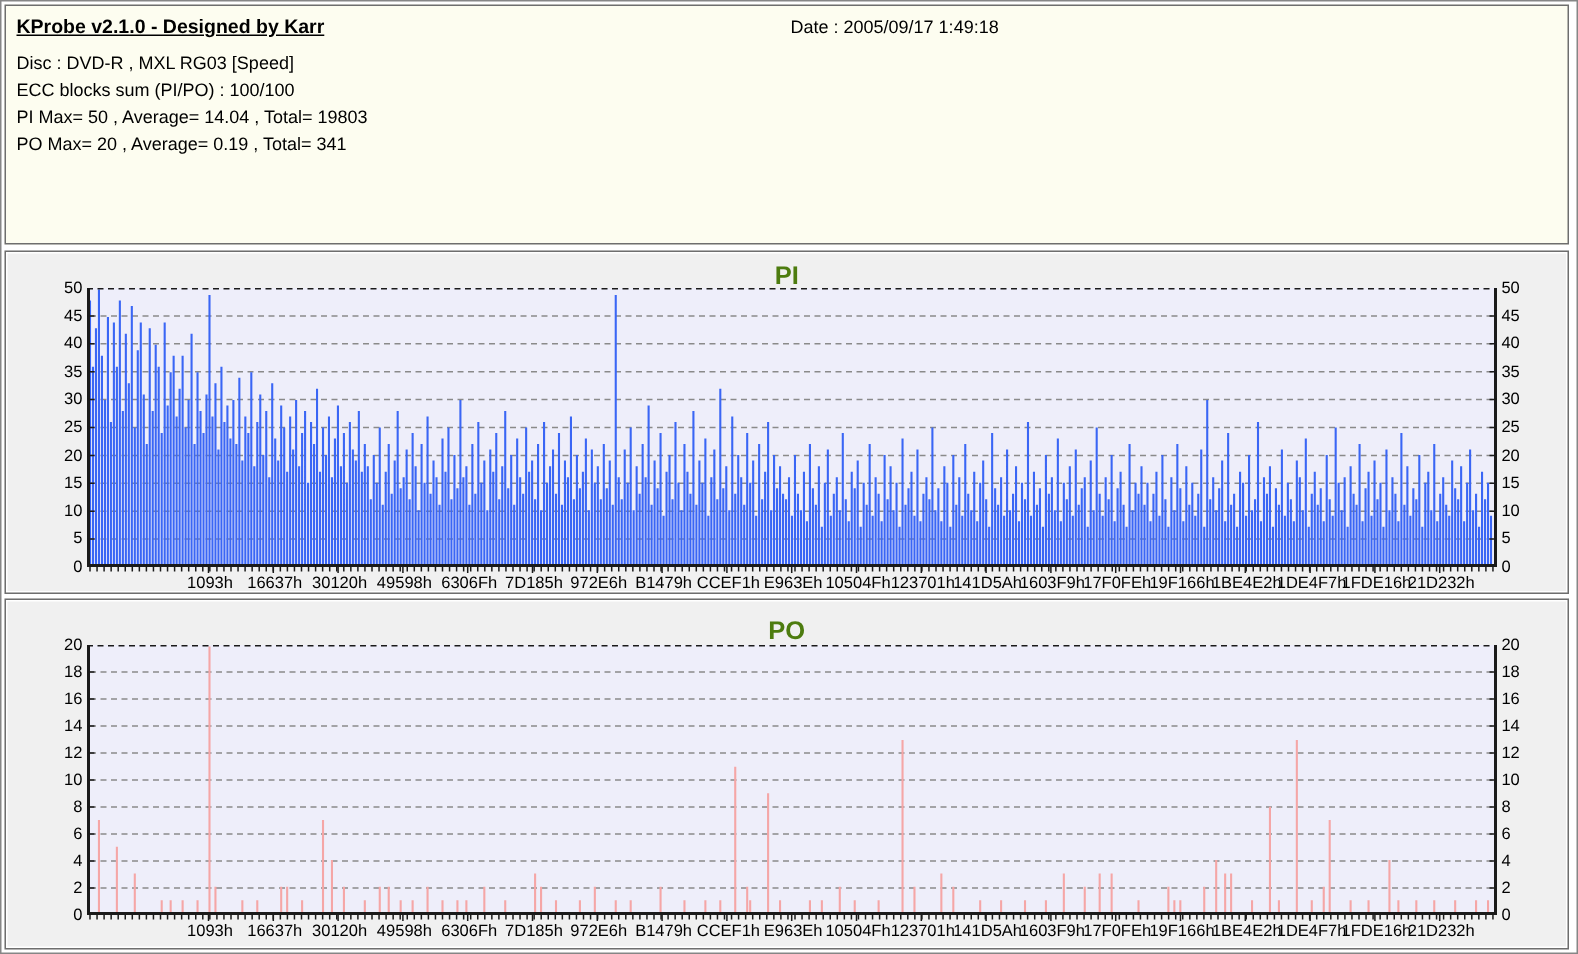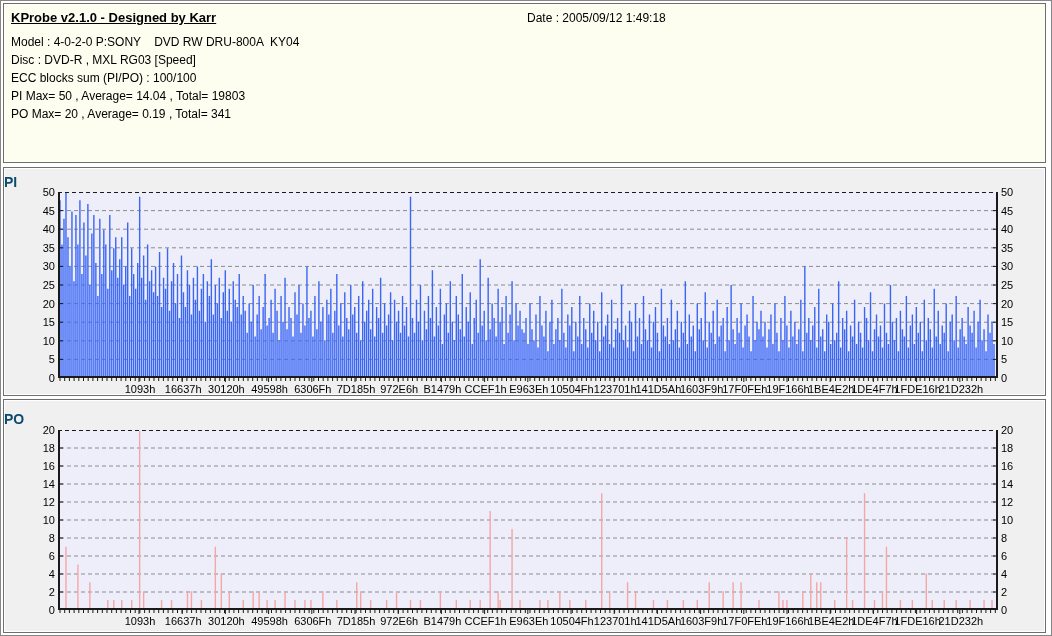--- a/index.html
+++ b/index.html
@@ -7,21 +7,21 @@
   .window{position:relative;width:1050px;height:634px;border:1px solid #868686;background:#ffffff;overflow:hidden;}
   .panel{position:absolute;left:2px;width:1043px;border:1px solid #6e6e6e;box-sizing:border-box;}
   .info-panel{top:2px;height:160px;background:#fdfdf0;}
   .app-title{position:absolute;left:7px;top:6px;font-size:13px;font-weight:bold;text-decoration:underline;white-space:pre;}
   .scan-date{position:absolute;left:523px;top:7px;font-size:12px;white-space:pre;}
   .info-lines{position:absolute;left:7px;top:29px;}
   .info-line{font-size:12px;line-height:18px;white-space:pre;}
   .chart-panel{background:#f0f0f0;box-shadow:inset 0 0 0 1px #ffffff;}
   .pi-panel{top:166px;height:229px;}
   .po-panel{top:398px;height:234px;}
-  .chart-title{color:#0c4a6e;font-weight:bold;font-size:14px;}
+  .chart-title{text-align:center;color:#4d7c0f;font-weight:bold;font-size:17px;}
   .t-pi{padding-top:6px;height:18px;}
   .t-po{padding-top:11px;height:19px;}
   .chart-body{display:flex;align-items:flex-start;}
   .ylabels{position:relative;font-size:11px;}
   .ylabels.left{width:55px;}
   .ylabels.right{width:48px;}
   .ylabels span{position:absolute;line-height:12px;}
   .ylabels.left span{right:3px;}
   .ylabels.right span{left:3px;}
   .plot-wrap{width:940px;position:relative;}
@@ -29,23 +29,22 @@
   .xlabels{margin-left:55px;width:940px;position:relative;height:14px;font-size:11px;}
   .xlabels span{position:absolute;top:0;transform:translateX(-50%);white-space:nowrap;}
 </style>
 </head>
 <body>
 
 <div class="window">
 
   <div class="panel info-panel">
     <div class="app-title">KProbe v2.1.0 - Designed by Karr</div>
-    <div class="scan-date">Date : 2005/09/12 1:49:18</div>
+    <div class="scan-date">Date : 2005/09/17 1:49:18</div>
     <div class="info-lines">
-        <div class="info-line">Model : 4-0-2-0 P:SONY    DVD RW DRU-800A  KY04</div>
         <div class="info-line">Disc : DVD-R , MXL RG03 [Speed]</div>
         <div class="info-line">ECC blocks sum (PI/PO) : 100/100</div>
         <div class="info-line">PI Max= 50 , Average= 14.04 , Total= 19803</div>
         <div class="info-line">PO Max= 20 , Average= 0.19 , Total= 341</div>
       </div>
   </div>
 
   <div class="panel chart-panel pi-panel">
     <div class="chart-title t-pi">PI</div>
     <div class="chart-body">

